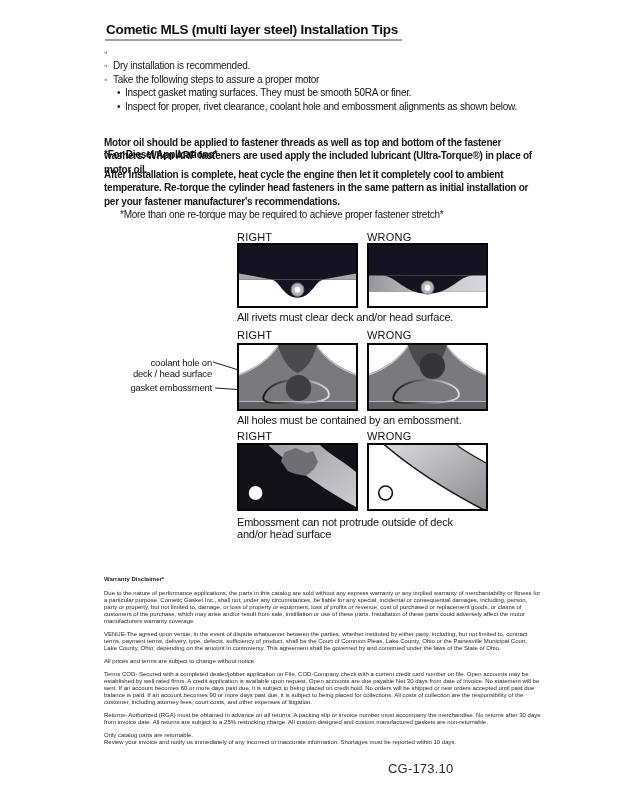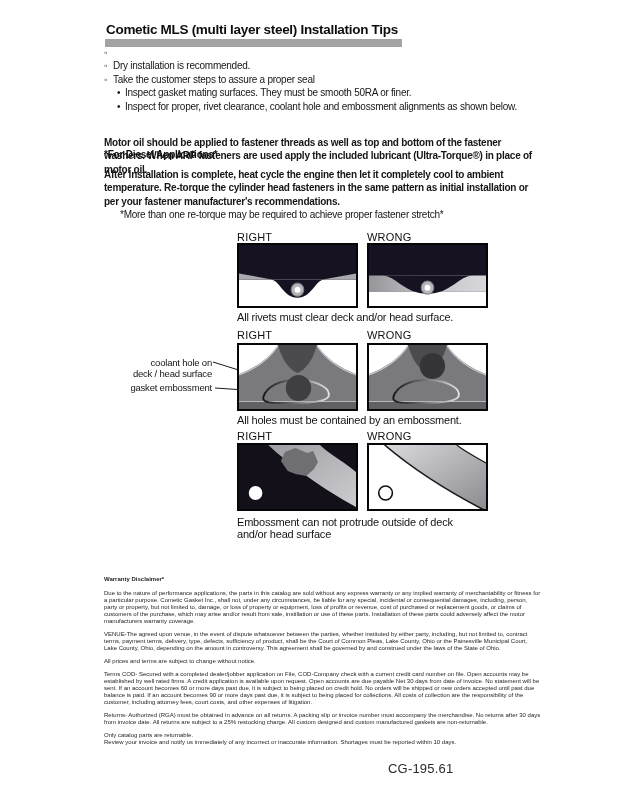--- a/index.html
+++ b/index.html
@@ -5,21 +5,21 @@
   html,body{margin:0;padding:0;background:#fff;}
   .page{
     position:relative;width:618px;height:800px;background:#fff;
     font-family:"Liberation Sans","DejaVu Sans",sans-serif;color:#141414;
     overflow:hidden;
   }
   .abs{position:absolute;}
   
   .title{
     left:105px;top:22px;font-size:13.5px;font-weight:bold;letter-spacing:-0.3px;
-    border-bottom:8px solid #a3a3a3;padding:0 4px 2px 1px;white-space:nowrap;color:#0d0d0d;
+    border-bottom:2px solid #a3a3a3;padding:0 4px 2px 1px;white-space:nowrap;color:#0d0d0d;
   }
   
   .bullets{left:104px;top:46px;font-size:10px;letter-spacing:-0.25px;line-height:13.4px;color:#161616;}
   .brow{display:flex;}
   .brow .glyph{width:9px;flex:0 0 9px;text-align:left;}
   .brow.sub{margin-left:13px;}
   .brow.sub .glyph{width:8px;flex:0 0 8px;}
   
   .diesel-h{left:104px;top:117px;font-size:10px;font-weight:bold;letter-spacing:-0.2px;color:#0d0d0d;margin-top:32px;}
   .para{width:438px;font-size:10px;letter-spacing:-0.25px;line-height:13.4px;color:#161616;font-weight:bold;}
@@ -76,21 +76,21 @@
   <div class="abs bullets">
     <div class="brow">
       <span class="glyph">◦</span>
     </div>
     <div class="brow">
       <span class="glyph">◦</span>
       <span>Dry installation is recommended.</span>
     </div>
     <div class="brow">
       <span class="glyph">◦</span>
-      <span>Take the customer steps to assure a proper seal</span>
+      <span>Take the following steps to assure a proper motor</span>
     </div>
     <div class="brow sub">
       <span class="glyph">•</span>
       <span>Inspect gasket mating surfaces.  They must be smooth 50RA or finer.</span>
     </div>
     <div class="brow sub">
       <span class="glyph">•</span>
       <span>Inspect for proper, rivet clearance, coolant hole and embossment alignments as shown below.</span>
     </div>
   </div>
@@ -196,15 +196,15 @@
     <div class="fh">Warranty Disclaimer*</div>
     <p>Due to the nature of performance applications, the parts in this catalog are sold without any express warranty or any implied warranty of merchantability or fitness for a particular purpose.  Cometic Gasket Inc., shall not, under any circumstances, be liable for any special, incidental or consequential damages, including, person, party or property, but not limited to, damage, or loss of property or equipment, loss of profits or revenue, cost of purchased or replacement goods, or claims of customers of the purchase, which may arise and/or result from sale, instillation or use of these parts.  Installation of these parts could adversely affect the motor manufacturers warranty coverage.</p>
     <p>VENUE-The agreed upon venue, in the event of dispute whatsoever between the parties, whether instituted by either party, including, but not limited to, contract terms, payment terms, delivery, type, defects, sufficiency of product, shall be the Court of Common Pleas, Lake County, Ohio or the Painesville Municipal Court, Lake County, Ohio, depending on the amount in controversy. This agreement shall be governed by and construed under the laws of the State of Ohio.</p>
     <p>All prices and terms are subject to change without notice.</p>
     <p>Terms COD- Secured with a completed dealer/jobber application on File, COD-Company check with a current credit card number on file.  Open accounts may be established by well rated firms.  A credit application is available upon request.  Open accounts are due payable Net 30 days from date of invoice.  No statement will be sent.  If an account becomes 60 or more days past due, it is subject to being placed on credit hold.  No orders will be shipped or new orders accepted until past due balance is paid.  If an account becomes 90 or more days past due, it is subject to being placed for collections.  All costs of collection are the responsibility of the customer, including attorney fees, court costs, and other expenses of litigation.</p>
     <p>Returns- Authorized (RGA) must be obtained in advance on all returns.  A packing slip or invoice number must accompany the merchandise.  No returns after 30 days from invoice date.  All returns are subject to a 25% restocking charge.  All custom designed and custom manufactured gaskets are non-returnable.</p>
     <p style="margin-bottom:0">Only catalog parts are returnable.</p>
     <p>Review your invoice and notify us immediately of any incorrect or inaccurate information.  Shortages must be reported within 10 days.</p>
   </div>
 
-  <div class="abs footer-code">CG-195.61</div>
+  <div class="abs footer-code">CG-173.10</div>
 
 </div>
 
 </body></html>

